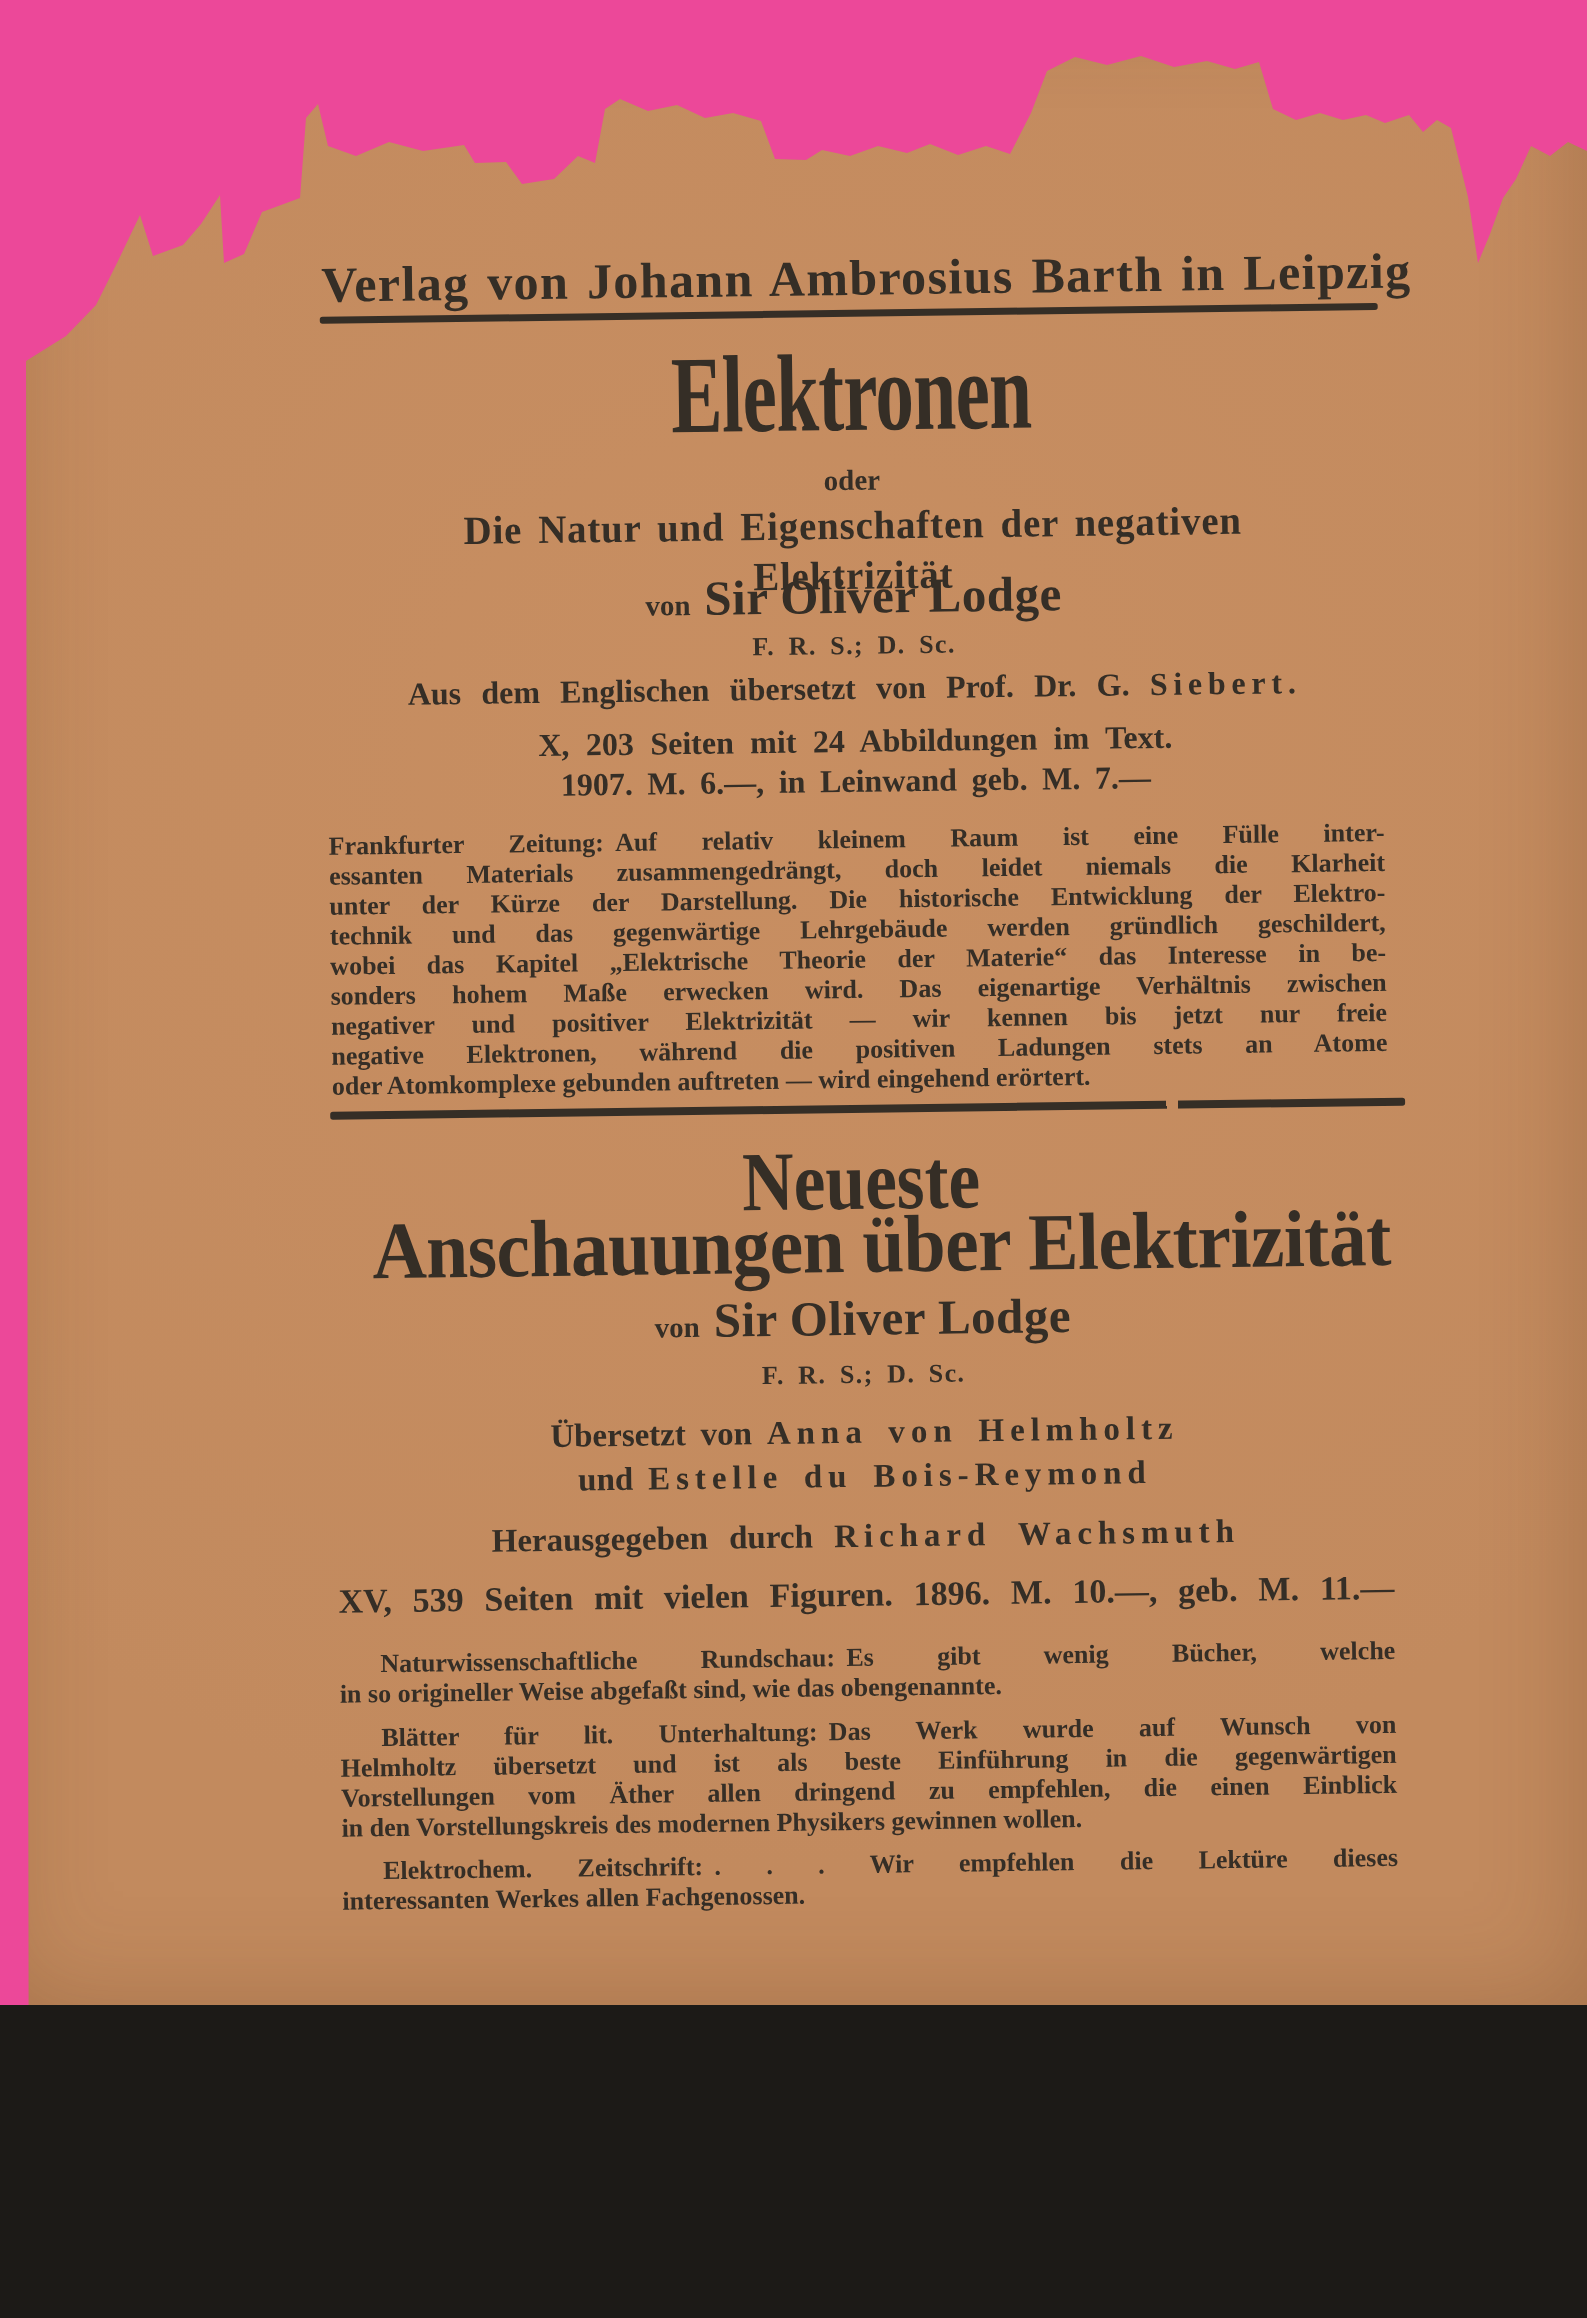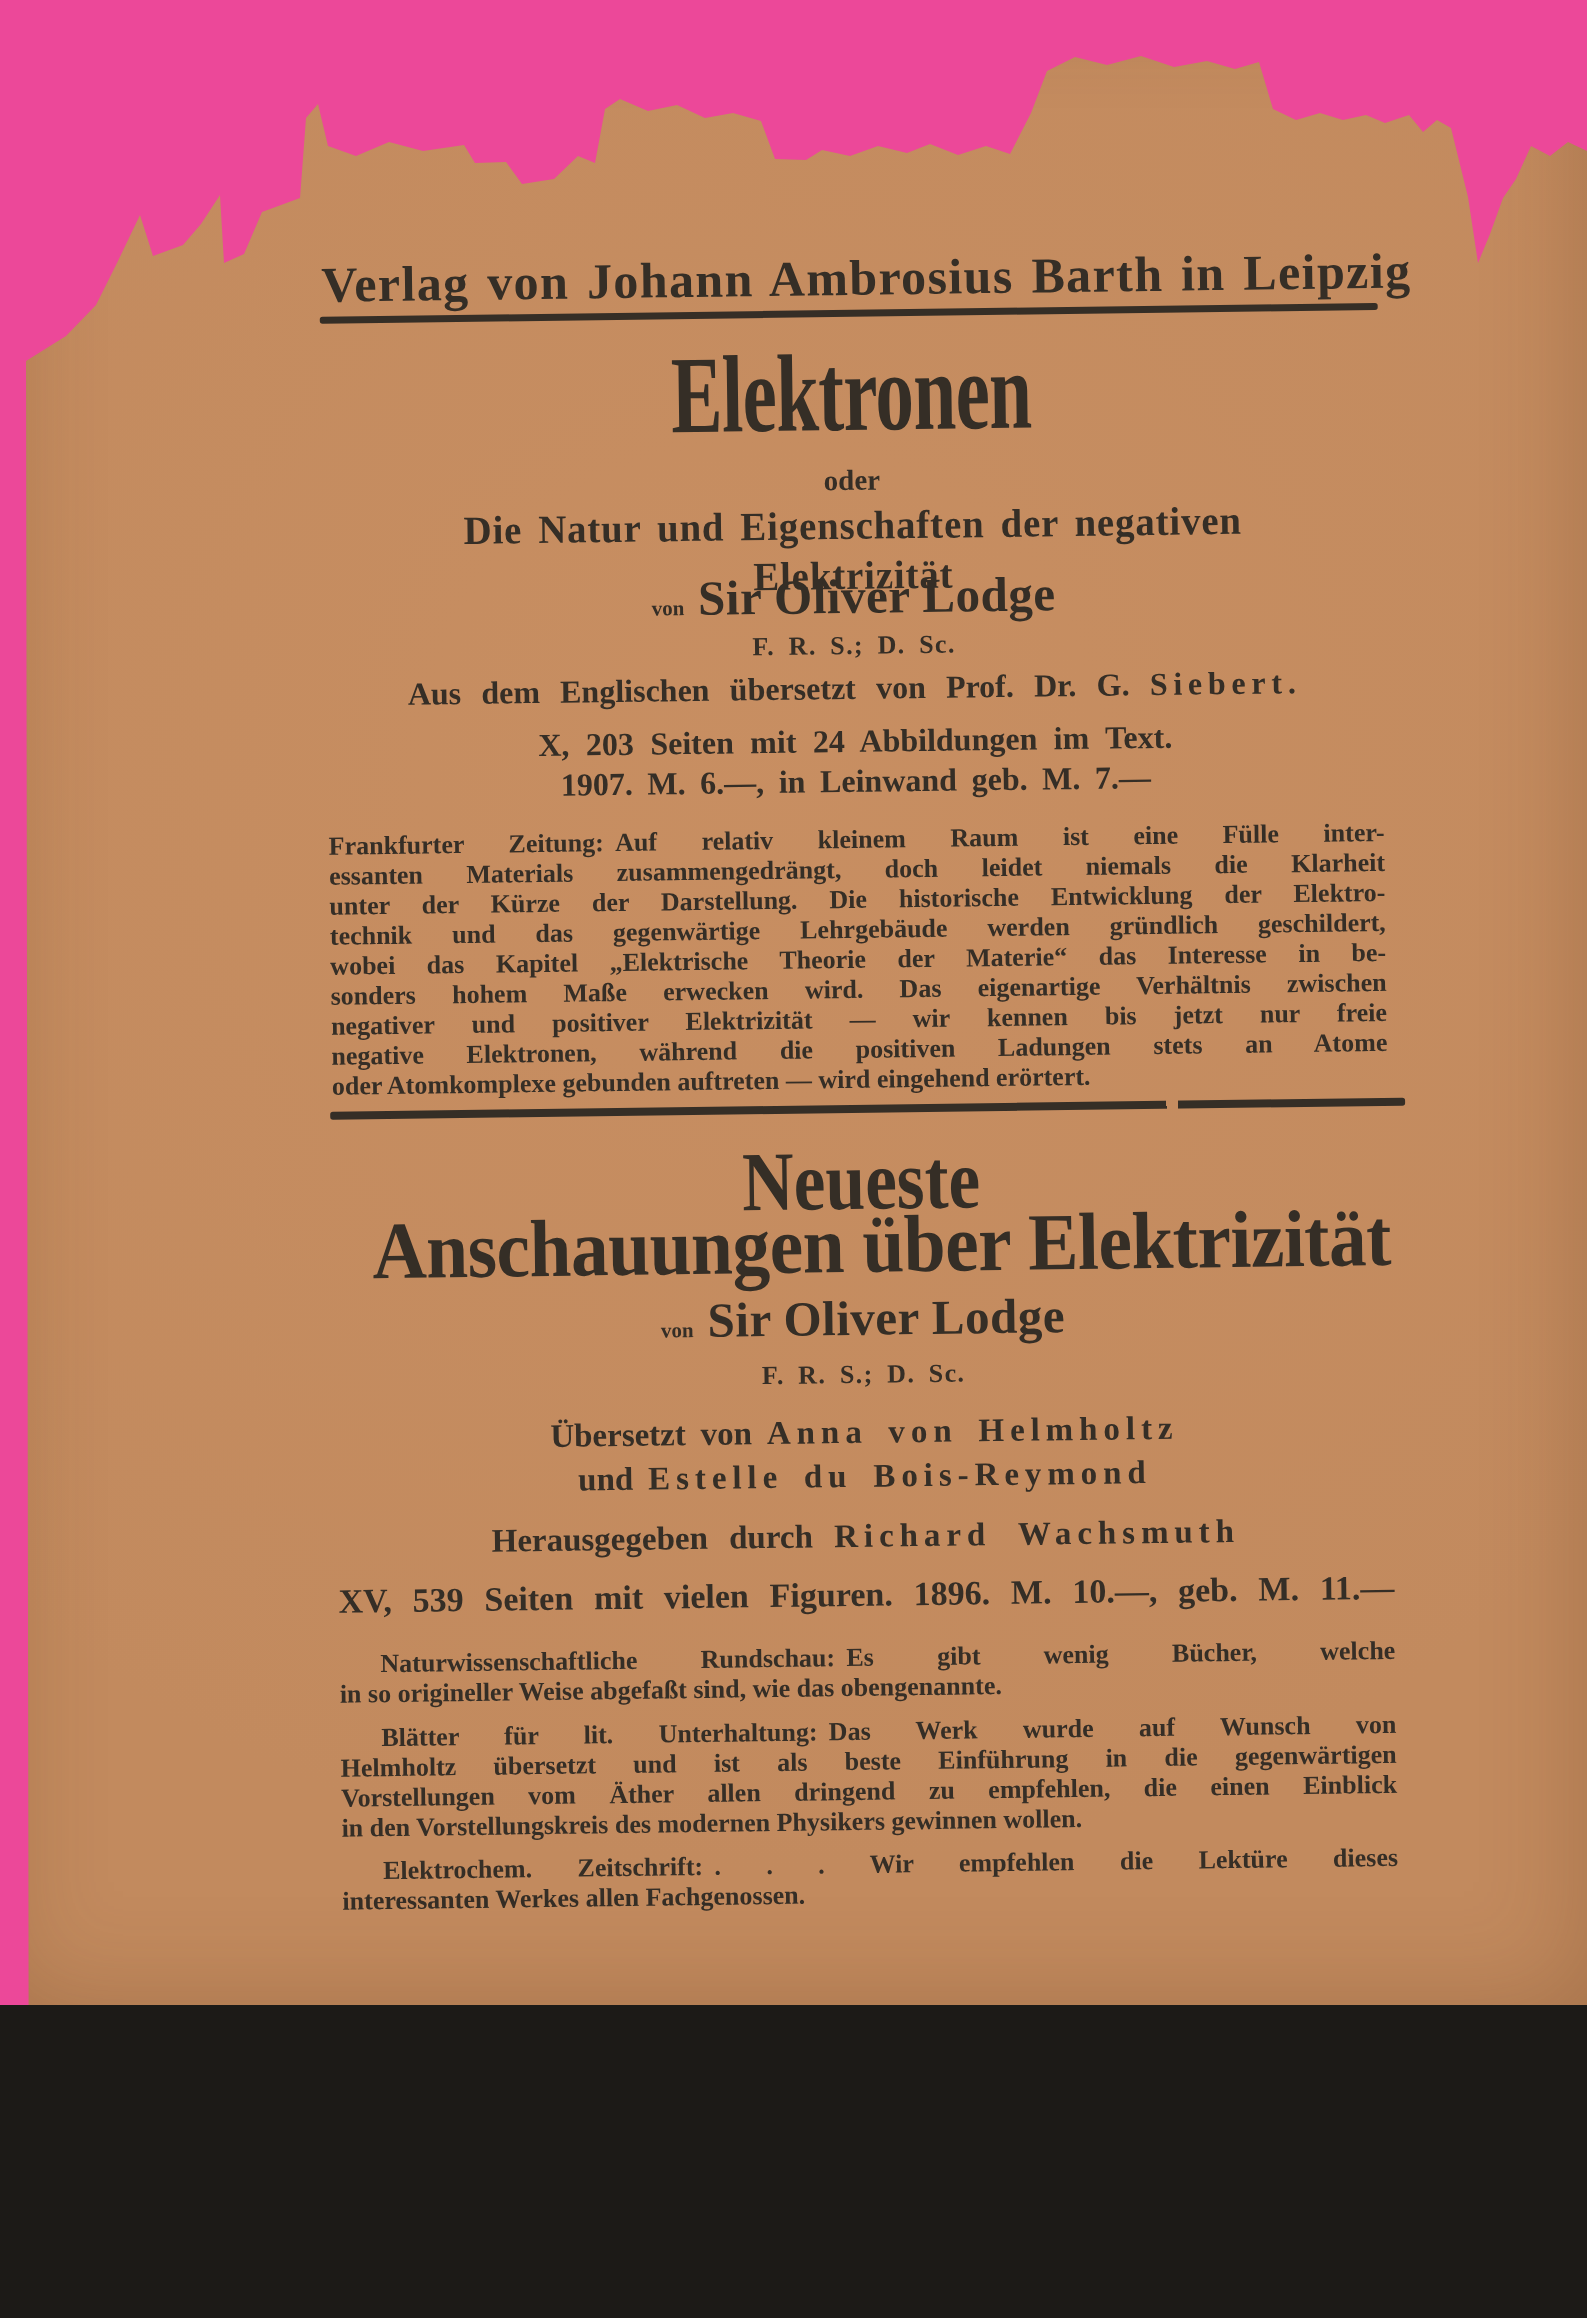--- a/index.html
+++ b/index.html
@@ -27,21 +27,21 @@
   .rule{position:absolute;height:7px;background:#352e26;border-radius:2.8px;}
   .publisher{top:253px;font-size:50px;line-height:50px;letter-spacing:1.4px;word-spacing:3.8px;}
   .title1{top:337px;font-size:110px;line-height:113px;}
   .title1 .stretch{transform:scaleX(.70);letter-spacing:-0.9px;}
   .oder{top:464px;font-size:29px;line-height:33px;}
   .sub{font-size:40px;line-height:45px;letter-spacing:0.9px;word-spacing:5.6px;}
   .sub .stretch{transform:scaleX(.97);}
   .sub1{top:503px;} .sub2{top:553px;}
   .byline{line-height:55px;}
   .byline1{top:569px;} .byline2{top:1291px;}
-  .von{font-size:21px;margin-right:14px;}
+  .von{font-size:29px;margin-right:14px;}
   .author{font-size:49px;letter-spacing:0.5px;}
   .creds{font-size:26px;line-height:29px;letter-spacing:1.4px;word-spacing:5.6px;}
   .creds1{top:631px;} .creds2{top:1360px;}
   .translator{top:670px;font-size:32px;line-height:36px;word-spacing:12.2px;}
   .sperr{letter-spacing:.18em;}
   .pages1{top:723px;font-size:32px;line-height:36px;word-spacing:8.4px;}
   .price1{top:763px;font-size:32px;line-height:36px;word-spacing:6.6px;}
   .para{position:absolute;left:333px;width:1056px;font-size:26px;line-height:30px;
     text-align:justify;white-space:normal;}
   .jline{text-align:justify;text-align-last:justify;text-justify:inter-word;}

